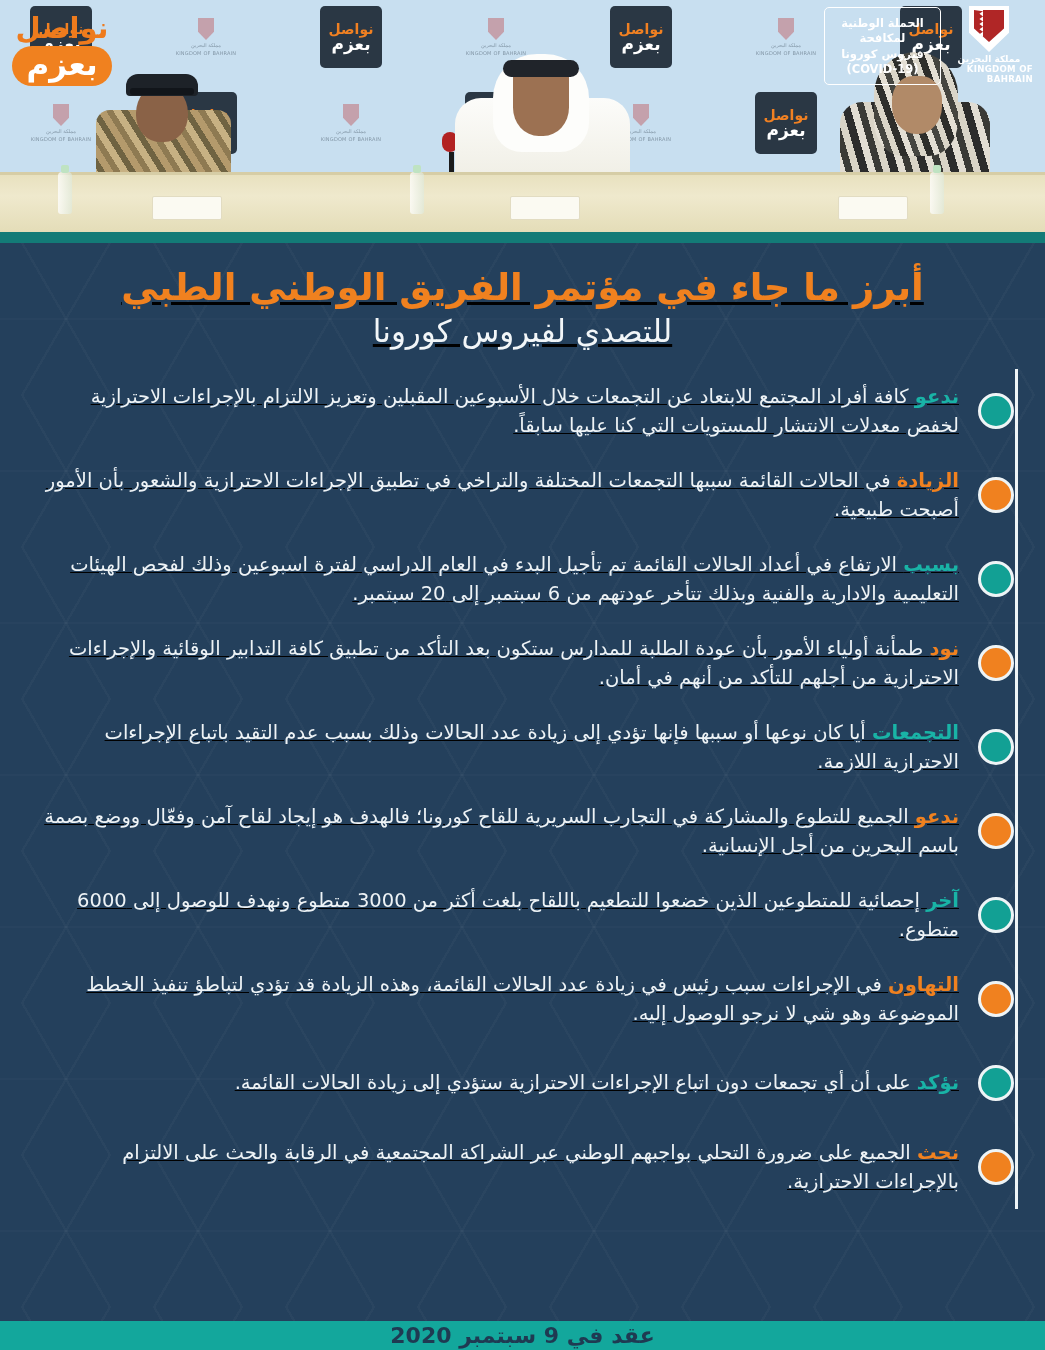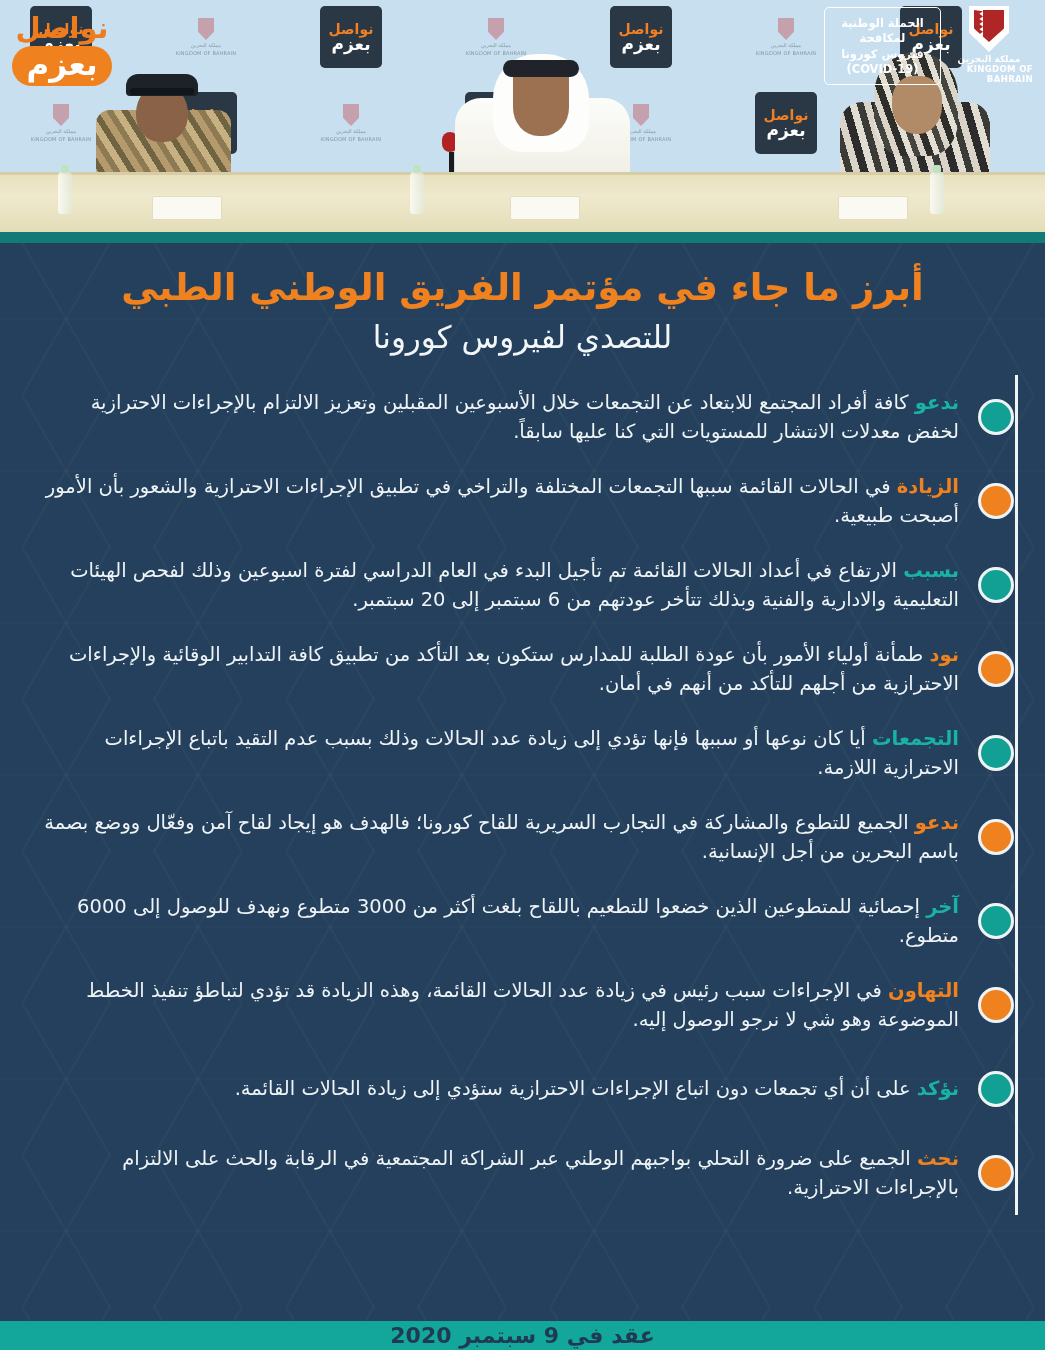--- a/index.html
+++ b/index.html
@@ -161,20 +161,21 @@
   #divider{
     position:absolute; left:0; top:232px; width:1045px; height:11px;
     background:#137b77;
   }
 
   
   #body{
     position:absolute; left:0; top:243px; width:1045px; height:1078px;
     background:#24405c;
     overflow:hidden;
+    text-decoration:underline;
   }
   #pattern{
     position:absolute; inset:0;
     opacity:.5;
     background-image:
       linear-gradient(60deg, transparent 49.4%, rgba(255,255,255,.055) 49.4%, rgba(255,255,255,.055) 50.6%, transparent 50.6%),
       linear-gradient(-60deg, transparent 49.4%, rgba(255,255,255,.055) 49.4%, rgba(255,255,255,.055) 50.6%, transparent 50.6%),
       linear-gradient(0deg,  transparent 49.4%, rgba(255,255,255,.04) 49.4%, rgba(255,255,255,.04) 50.6%, transparent 50.6%);
     background-size:132px 152px, 132px 152px, 132px 152px;
   }
@@ -188,21 +189,20 @@
     color:#f0811f;
     font-size:37px;
     font-weight:bold;
     line-height:1.24;
     direction:rtl;
   }
   #subtitle{
     color:#f2f6f8;
     font-size:31px;
     line-height:1.3;
-    margin-top:6px;
     direction:rtl;
   }
 
   
   #timeline{
     position:relative; z-index:2;
     margin-top:18px;
     padding:0 20px 0 0;
   }
   .row{

